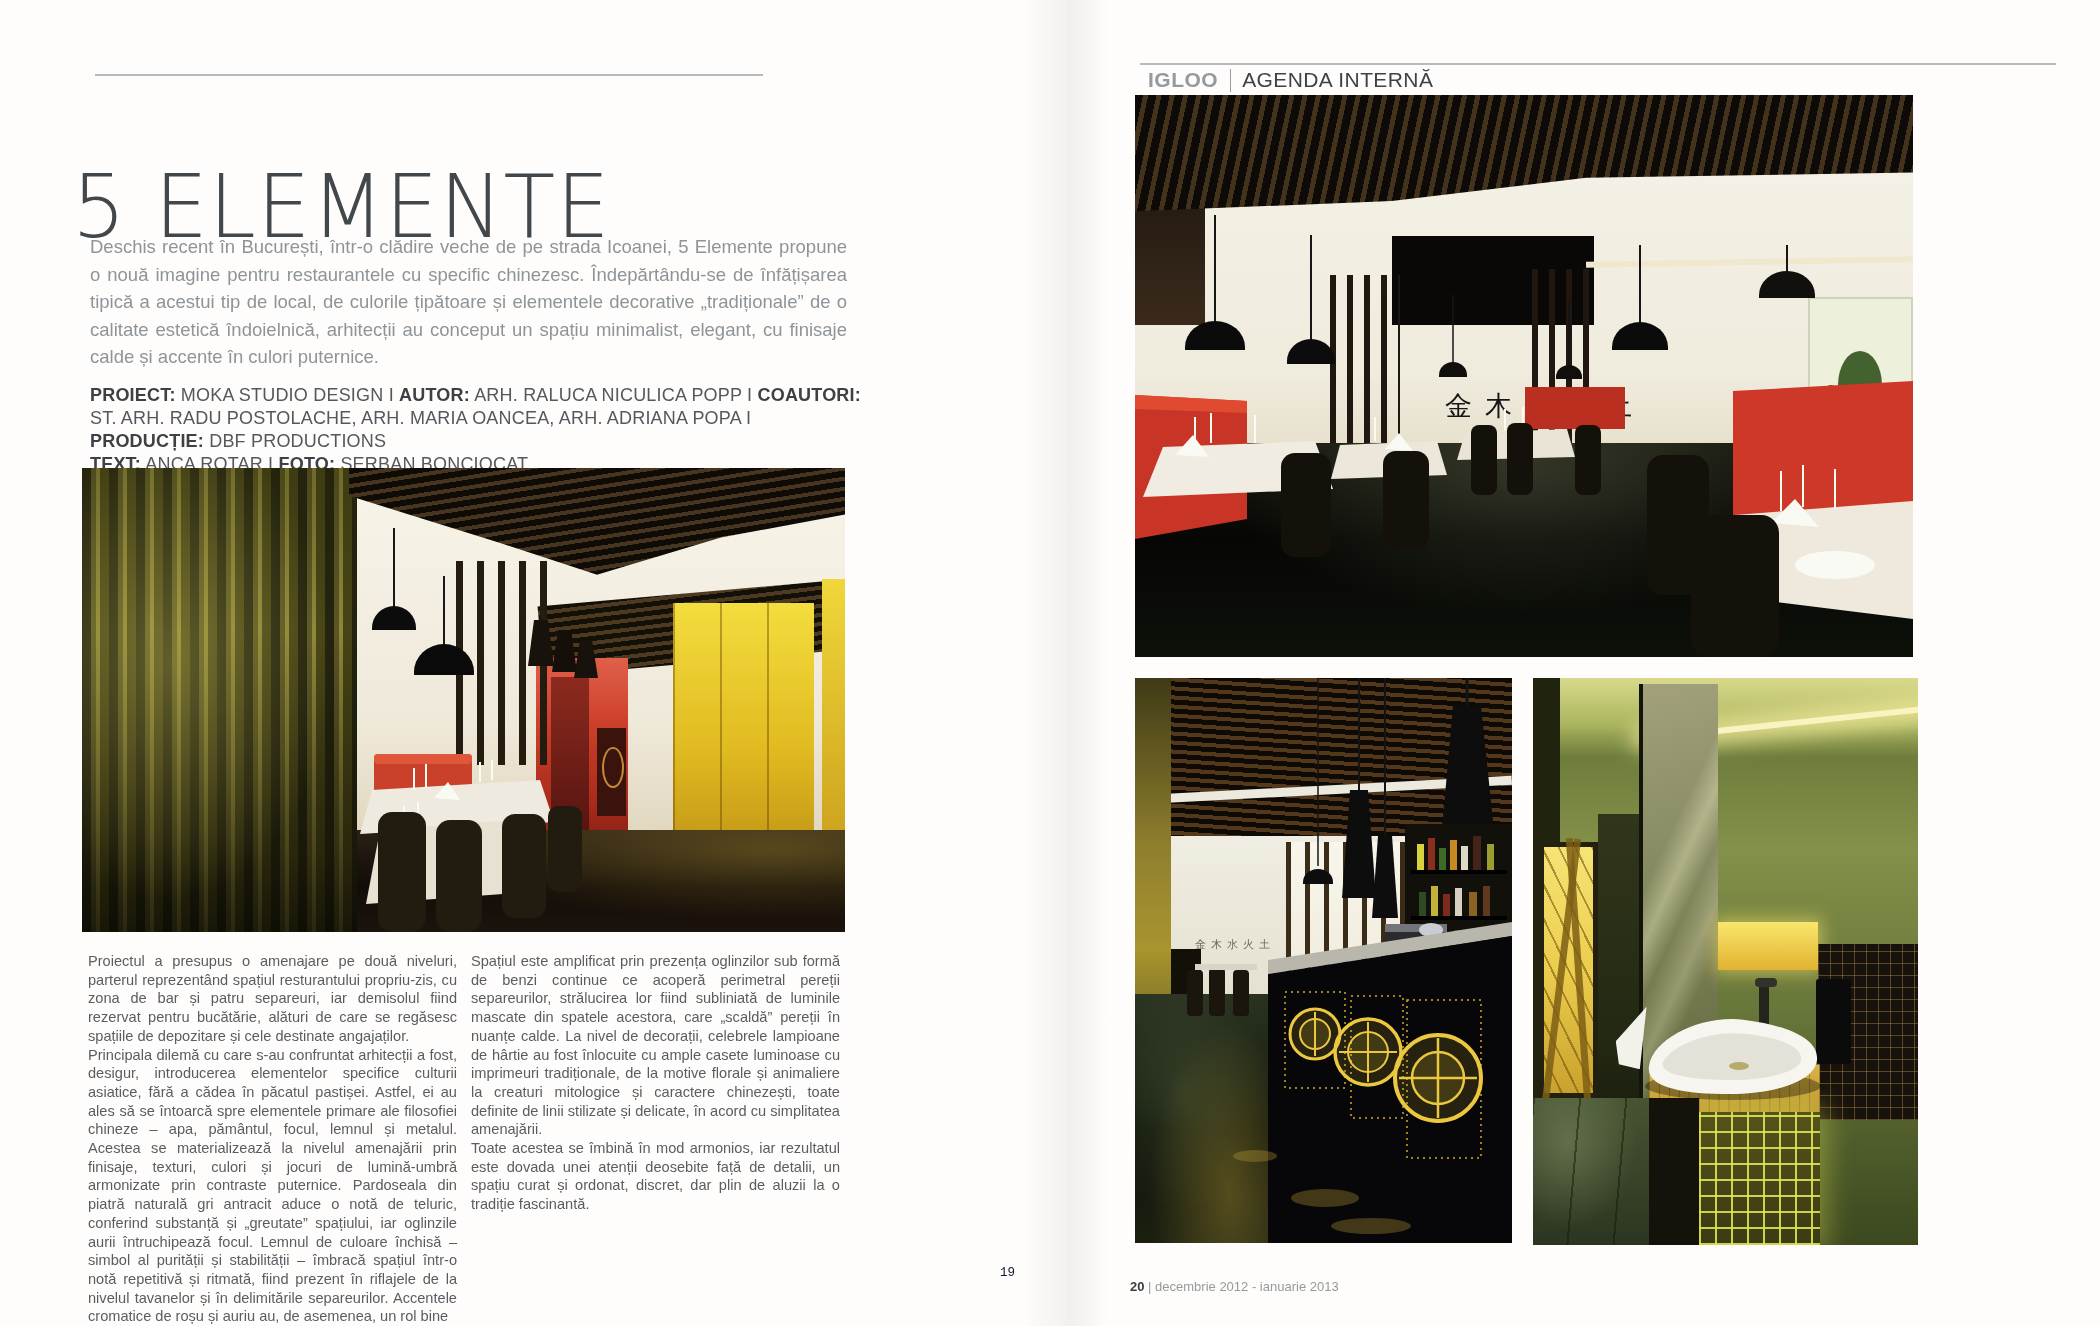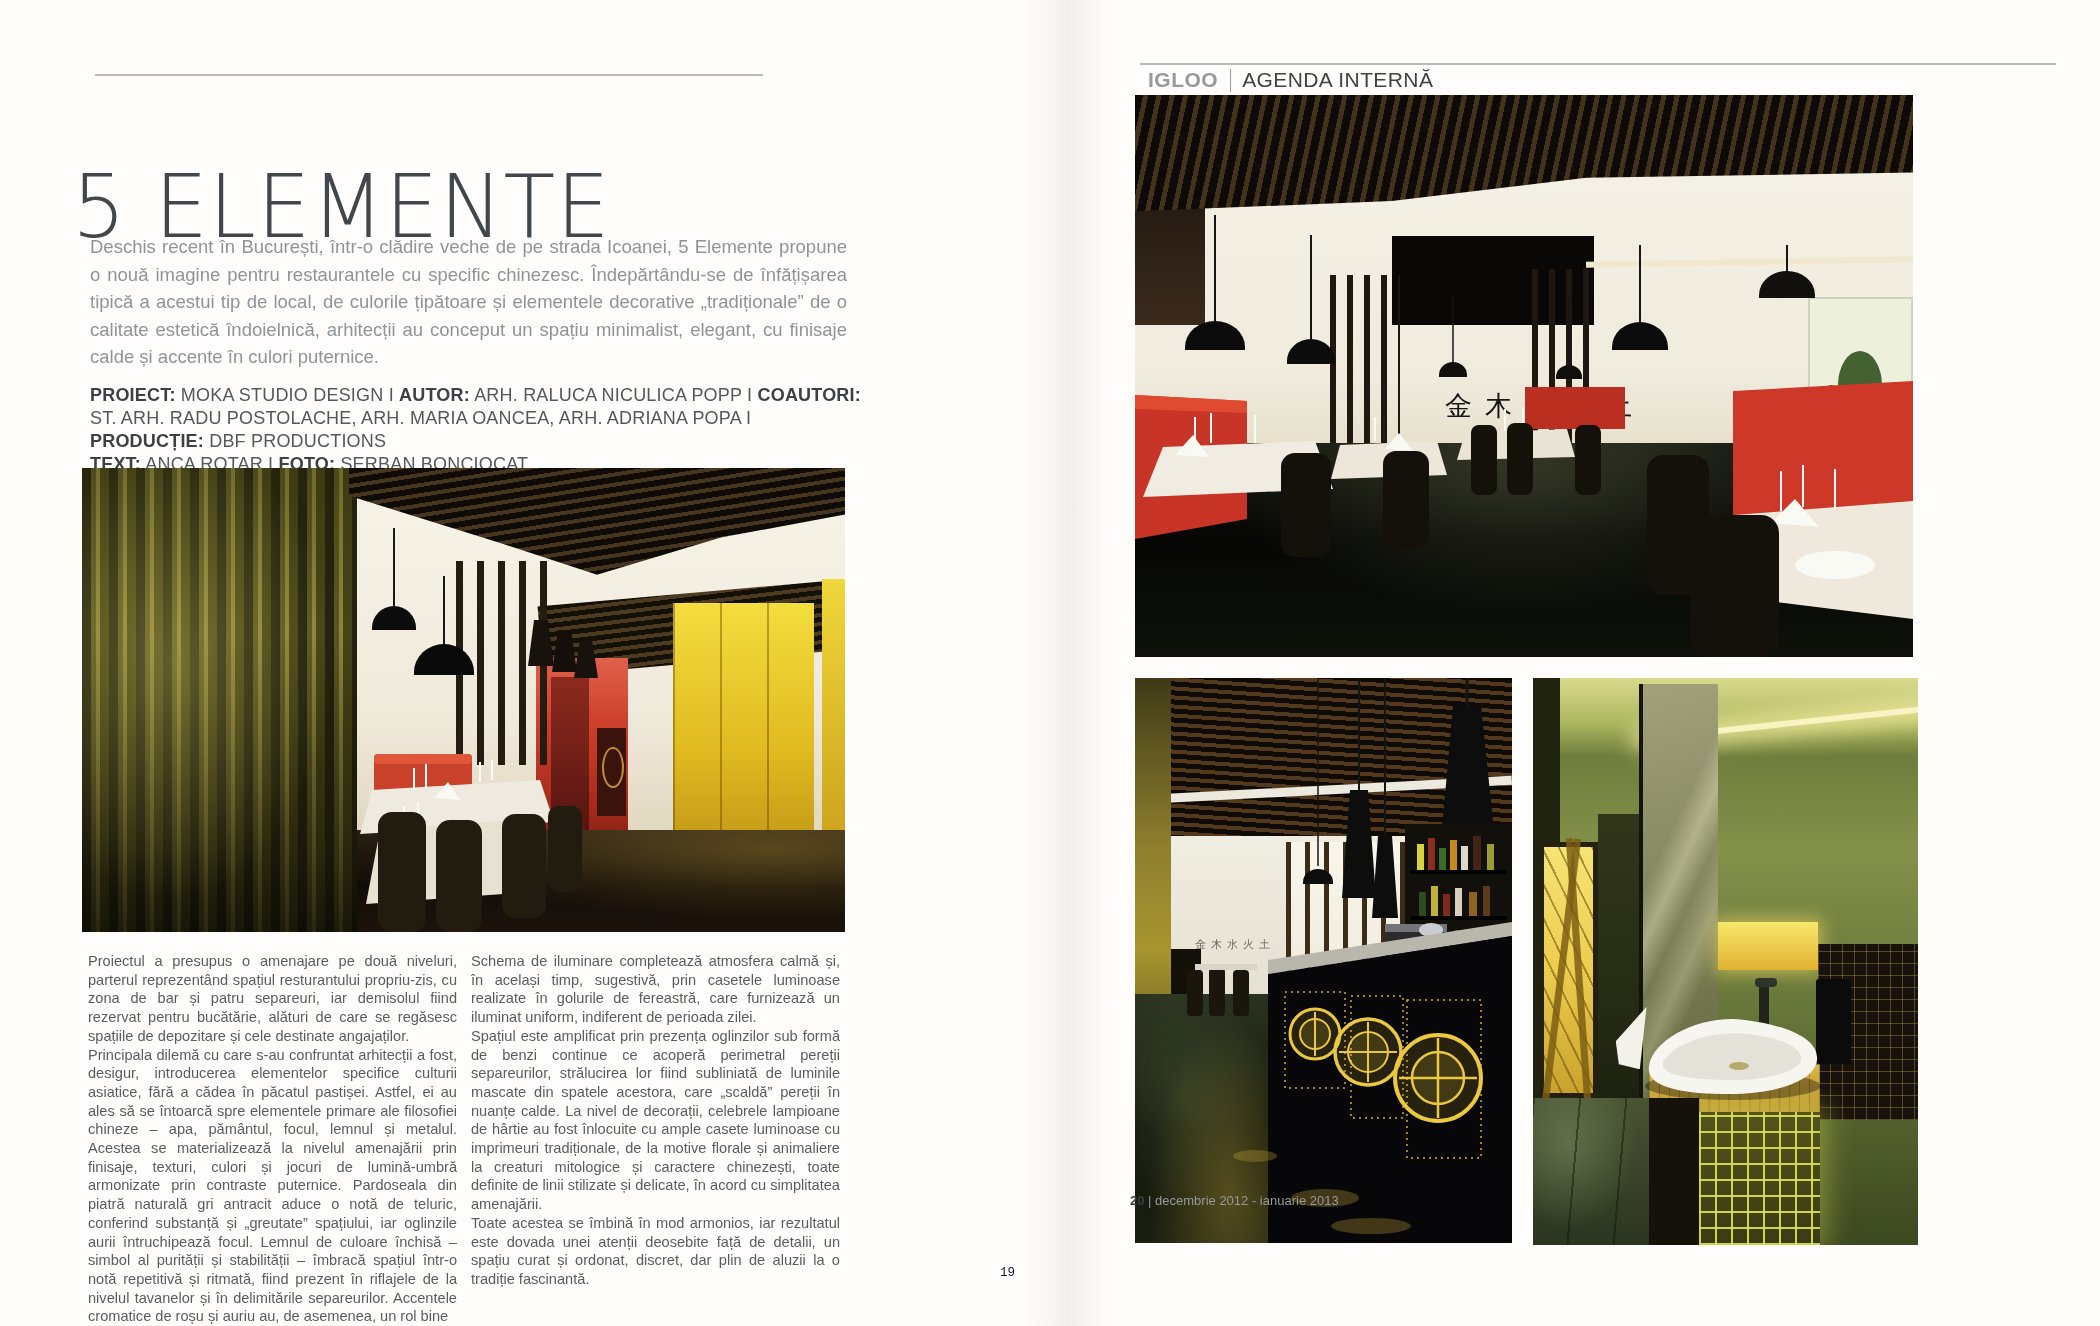--- a/index.html
+++ b/index.html
@@ -30,21 +30,21 @@
   .col{width:369px;font-size:14.6px;line-height:18.7px;color:#595d61;text-align:justify;}
   .col p{margin:0;}
   .pagenum{font-size:12.5px;color:#0f172a;font-family:Liberation Mono, monospace;}
   .pagenum-left{left:1000px;top:1266px;}
 
   
   .rp-header{left:1148px;top:68px;font-size:21px;display:flex;align-items:flex-end;white-space:nowrap;}
   .rp-brand{font-weight:bold;color:#96999d;letter-spacing:.5px;}
   .rp-divider{display:inline-block;width:1px;height:23px;background:#9a9da0;margin:0 11px 0 12px;}
   .rp-section{color:#404346;letter-spacing:.4px;}
-  .folio{left:1130px;top:1193px;font-size:13px;color:#97999a;white-space:nowrap;}
+  .folio{left:1130px;top:1279px;font-size:13px;color:#97999a;white-space:nowrap;}
   .folio span.b{font-weight:bold;color:#3c3e40;}
 
   
   #photo-a{left:82px;top:468px;width:763px;height:464px;background:#f4f1e6;}
   .pa-wall{left:36%;top:0;width:64%;height:100%;
     background:linear-gradient(180deg,#f7f4e9 0%,#efe9da 55%,#e3dac4 75%,#d8ccb0 100%);}
   .pa-ceiling{left:35%;top:0;width:65%;height:50%;
     background:repeating-linear-gradient(171deg,#0f0b07 0 6px,#47351f 6px 10px);
     clip-path:polygon(0 0,100% 0,100% 20%,75% 30%,50% 46%,30% 32%,0 12%);}
   .pa-ceiling2{left:60%;top:27%;width:40%;height:15%;transform:rotate(-5deg);
@@ -231,21 +231,20 @@
       </g>
     </svg>
   </figure>
 
   <div class="cols abs">
     <div class="col">
         <p>Proiectul a presupus o amenajare pe două niveluri, parterul reprezentând spațiul resturantului propriu-zis, cu zona de bar și patru separeuri, iar demisolul fiind rezervat pentru bucătărie, alături de care se regăsesc spațiile de depozitare și cele destinate angajaților.</p>
         <p>Principala dilemă cu care s-au confruntat arhitecții a fost, desigur, introducerea elementelor specifice culturii asiatice, fără a cădea în păcatul pastișei. Astfel, ei au ales să se întoarcă spre elementele primare ale filosofiei chineze – apa, pământul, focul, lemnul și metalul. Acestea se materializează la nivelul amenajării prin finisaje, texturi, culori și jocuri de lumină-umbră armonizate prin contraste puternice. Pardoseala din piatră naturală gri antracit aduce o notă de teluric, conferind substanță și „greutate” spațiului, iar oglinzile aurii întruchipează focul. Lemnul de culoare închisă – simbol al purității și stabilității – îmbracă spațiul într-o notă repetitivă și ritmată, fiind prezent în riflajele de la nivelul tavanelor și în delimitările separeurilor. Accentele cromatice de roșu și auriu au, de asemenea, un rol bine</p>
       </div>
     <div class="col">
-        <p>Schema de iluminare completează atmosfera calmă și, în același timp, sugestivă, prin casetele luminoase realizate în golurile de fereastră, care furnizează un iluminat uniform, indiferent de perioada zilei.</p>
         <p>Spațiul este amplificat prin prezența oglinzilor sub formă de benzi continue ce acoperă perimetral pereții separeurilor, strălucirea lor fiind subliniată de luminile mascate din spatele acestora, care „scaldă” pereții în nuanțe calde. La nivel de decorații, celebrele lampioane de hârtie au fost înlocuite cu ample casete luminoase cu imprimeuri tradiționale, de la motive florale și animaliere la creaturi mitologice și caractere chinezești, toate definite de linii stilizate și delicate, în acord cu simplitatea amenajării.</p>
         <p>Toate acestea se îmbină în mod armonios, iar rezultatul este dovada unei atenții deosebite față de detalii, un spațiu curat și ordonat, discret, dar plin de aluzii la o tradiție fascinantă.</p>
       </div>
   </div>
   <div class="abs pagenum pagenum-left">19</div>
 </section>
 
 <section>
   <div class="abs rule rule-right"></div>
   <header class="abs rp-header">

